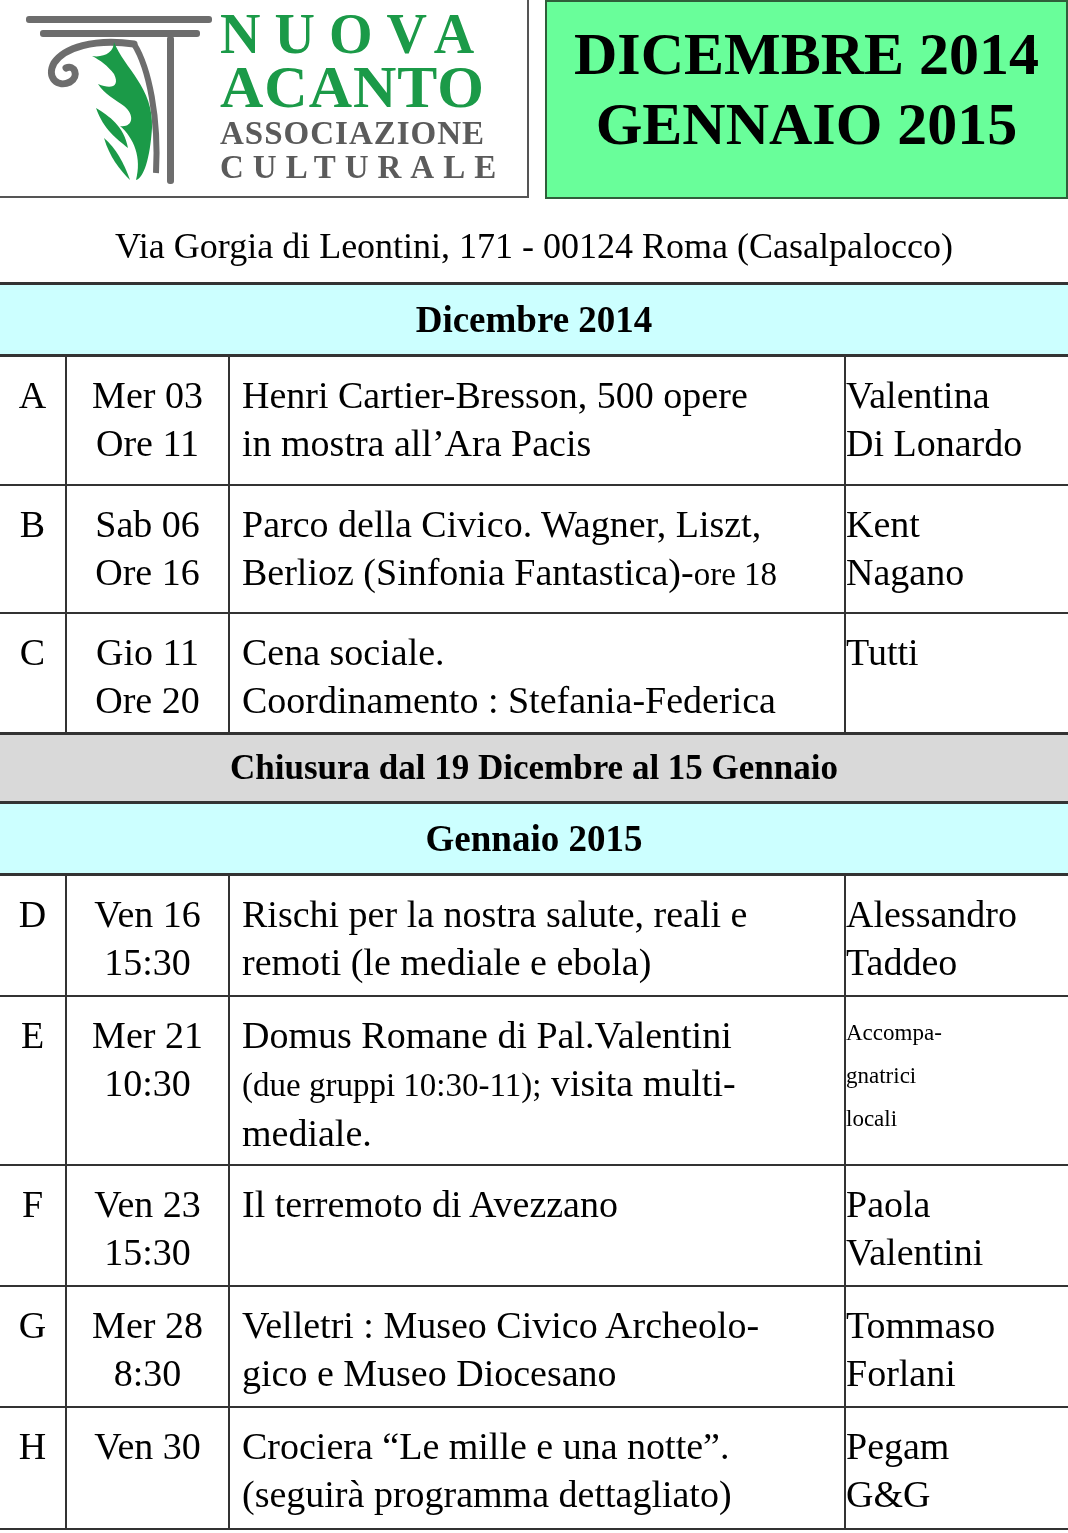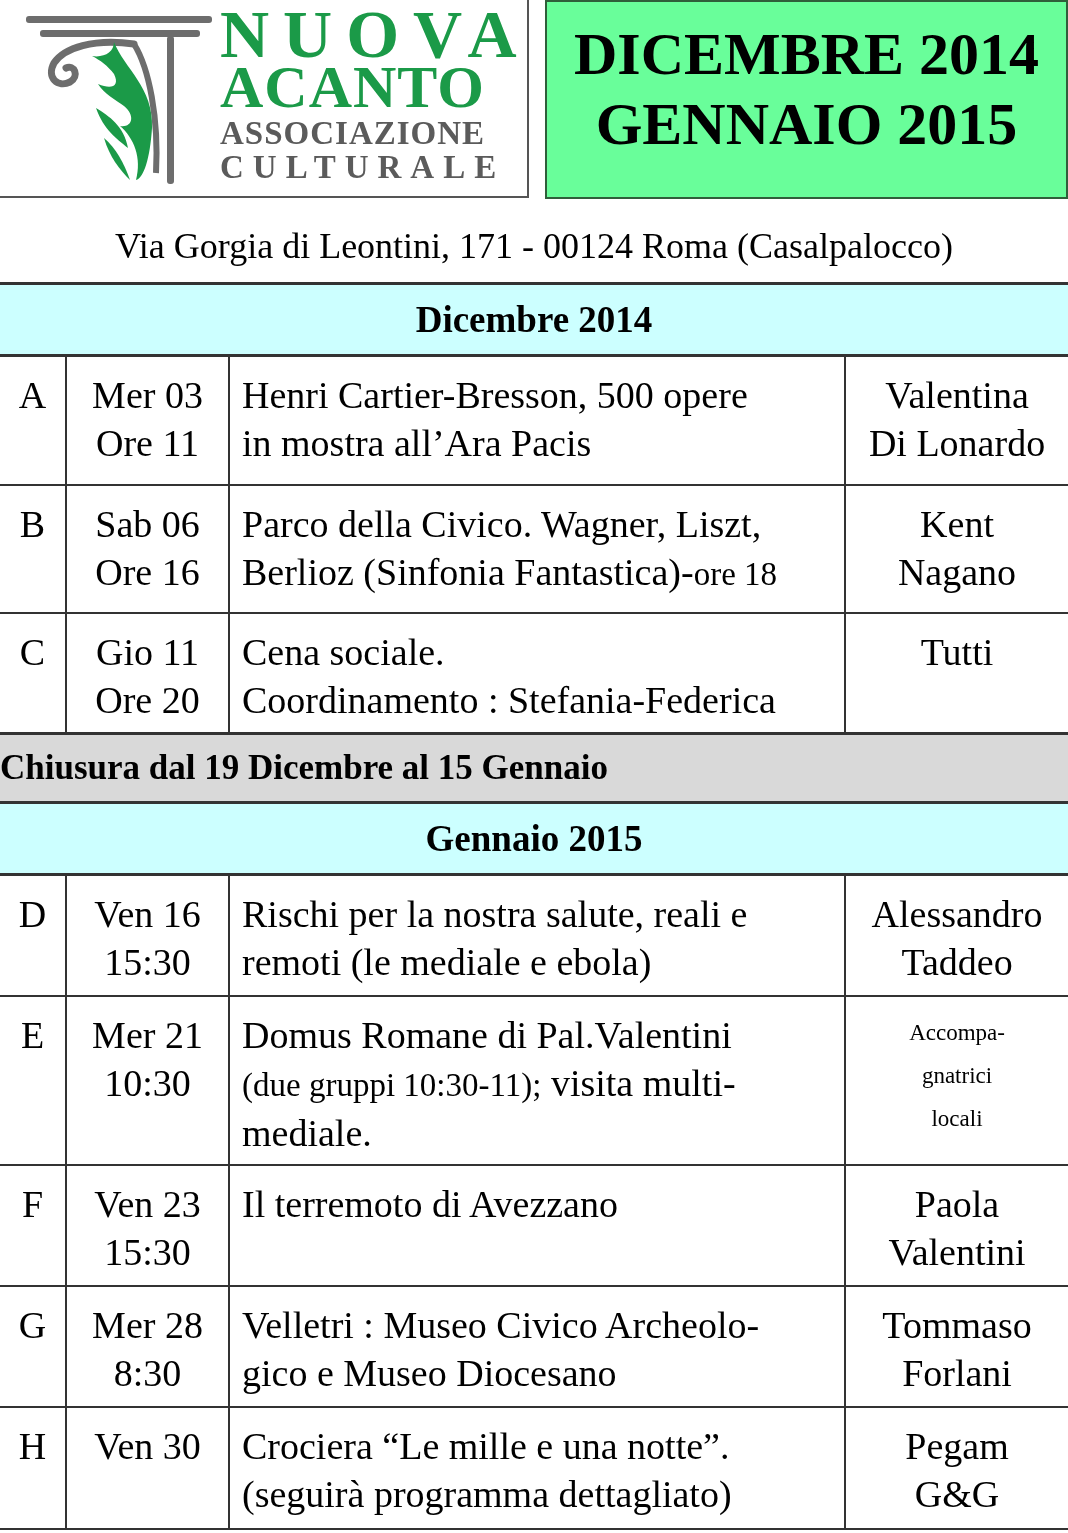--- a/index.html
+++ b/index.html
@@ -4,46 +4,46 @@
 <style>
   html, body { margin:0; padding:0; background:#ffffff; }
   body { width:1068px; height:1533px; position:relative; overflow:hidden;
          font-family:"Liberation Serif", "DejaVu Serif", serif; color:#000; }
   .header { position:absolute; left:0; top:0; width:1068px; height:200px; }
   .logo-box { position:absolute; left:0; top:0; width:529px; height:198px;
               border-right:2px solid #555; border-bottom:2px solid #555; box-sizing:border-box; background:#fff; }
   .logo-svg { position:absolute; left:24px; top:8px; }
   .logo-text { position:absolute; left:220px; top:6px; width:280px; text-align:left; }
   .lt-nuova { font-family:"Liberation Serif", serif; font-weight:bold; color:#1b9a48;
-              font-size:68px; letter-spacing:14px; line-height:56px; }
+              font-size:56px; letter-spacing:14px; line-height:56px; }
   .lt-acanto { font-family:"Liberation Serif", serif; font-weight:bold; color:#1b9a48;
                font-size:60px; letter-spacing:1px; line-height:58px; margin-top:-4px; }
   .lt-assoc { font-family:"Liberation Serif", serif; font-weight:bold; color:#5b5b5b;
               font-size:33px; letter-spacing:1px; line-height:34px; margin-top:0px; }
   .lt-cult { font-family:"Liberation Serif", serif; font-weight:bold; color:#5b5b5b;
              font-size:33px; letter-spacing:9px; line-height:34px; }
   .title-box { position:absolute; left:545px; top:0; width:523px; height:199px;
                background:#69fe9a; border:2px solid #2f5f3a; box-sizing:border-box;
                display:flex; flex-direction:column; align-items:center; justify-content:center; padding-bottom:22px; }
   .title-line { font-family:"Liberation Serif", serif; font-weight:bold; font-size:60px; line-height:70px; color:#000; white-space:nowrap; }
 
   .address { position:absolute; left:0; top:210px; width:1068px; height:72px; text-align:center;
              font-size:36px; line-height:72px; }
   table.prog { position:absolute; left:0; top:282px; width:1068px; border-collapse:collapse; table-layout:fixed; }
   table.prog td { border:2px solid #333; vertical-align:top; padding:0; }
   table.prog tr td:first-child { border-left:none; }
   table.prog tr td:last-child { border-right:none; }
   .month-row td { background:#ccffff; text-align:center; font-weight:bold; font-size:37px; height:69px;
                   vertical-align:middle !important; border-top:3px solid #333 !important; border-bottom:3px solid #333 !important; }
-  .closure-row td { background:#d9d9d9; font-weight:bold; font-size:35px; height:66px;
+  .closure-row td { background:#d9d9d9; text-align:center; font-weight:bold; font-size:35px; height:66px;
                     vertical-align:middle !important; border-top:3px solid #333 !important; border-bottom:3px solid #333 !important; }
   .c-letter { text-align:center; font-size:38px; line-height:48px; padding-top:14px !important; }
   .c-date { text-align:center; font-size:38px; line-height:48px; padding-top:14px !important; }
   .c-desc { text-align:left; font-size:38px; line-height:48px; padding:14px 6px 0 12px !important; }
-  .c-guide { text-align:center; font-size:38px; line-height:48px; padding-top:14px !important; }
+  .c-guide { font-size:38px; line-height:48px; padding-top:14px !important; }
   .c-guide.small { font-size:23px; line-height:43px; padding-top:14px !important; }
   .small-inline { font-size:33px; }
   .ital { }
   .line { display:block; white-space:nowrap; }
 </style>
 </head>
 <body>
 
 <div class="header">
   <div class="logo-box">

